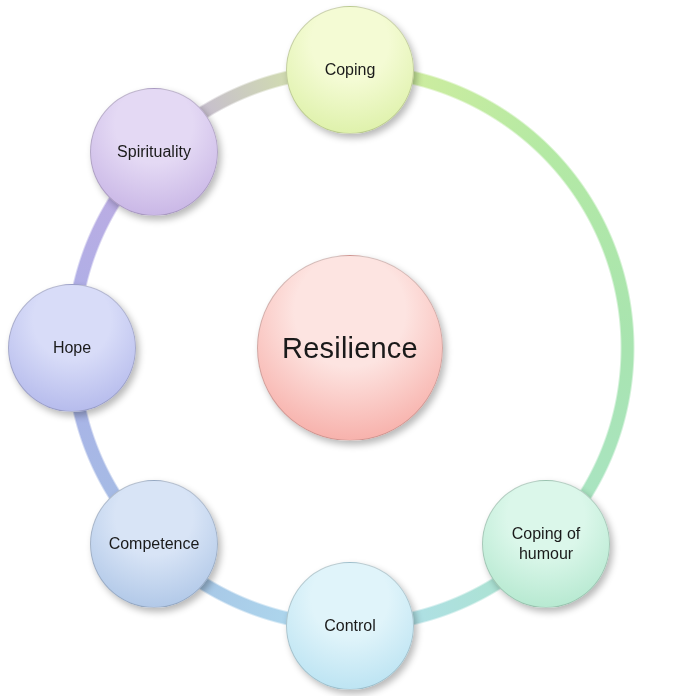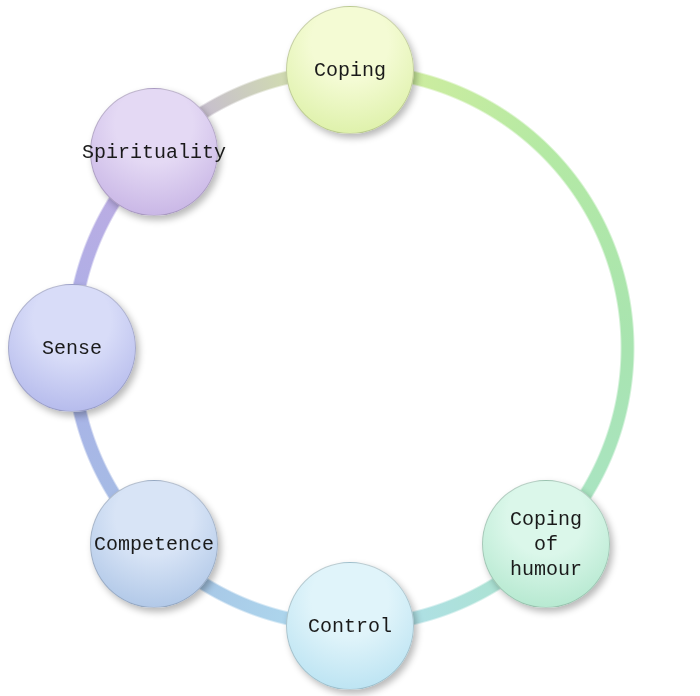--- a/index.html
+++ b/index.html
@@ -33,23 +33,22 @@
     justify-content: center;
     text-align: center;
     box-sizing: border-box;
     border: 1px solid rgba(0,0,0,0.16);
     box-shadow: 3px 4px 7px rgba(0,0,0,0.28);
   }
   .sat {
     width: 128px;
     height: 128px;
     padding: 10px;
-    font-size: 20px;
+    font-size: 16px;
     line-height: 1.25;
-    font-family: Liberation Mono, monospace;
   }
   .center-node {
     width: 186px;
     height: 186px;
     left: 257px;
     top: 255px;
     padding: 12px;
     font-size: 29px;
     letter-spacing: 0.2px;
   }
@@ -85,21 +84,24 @@
 
   <div class="node sat pos-4" style="background: radial-gradient(circle at 50% 28%, rgb(224, 244, 250) 0%, rgb(224, 244, 250) 35%, rgb(176, 222, 240) 100%);">
     <span class="sat-label">Control</span>
   </div>
 
   <div class="node sat pos-5" style="background: radial-gradient(circle at 50% 28%, rgb(216, 228, 246) 0%, rgb(216, 228, 246) 35%, rgb(164, 191, 227) 100%);">
     <span class="sat-label">Competence</span>
   </div>
 
   <div class="node sat pos-6" style="background: radial-gradient(circle at 50% 28%, rgb(216, 220, 248) 0%, rgb(216, 220, 248) 35%, rgb(170, 176, 232) 100%);">
-    <span class="sat-label">Sense</span>
+    <span class="sat-label">Hope</span>
   </div>
 
   <div class="node sat pos-7" style="background: radial-gradient(circle at 50% 28%, rgb(228, 217, 244) 0%, rgb(228, 217, 244) 35%, rgb(192, 171, 225) 100%);">
     <span class="sat-label">Spirituality</span>
   </div>
 
+  <div class="node center-node" style="background: radial-gradient(circle at 50% 30%, rgb(253, 228, 225) 0%, rgb(253, 228, 225) 35%, rgb(245, 158, 151) 100%);">
+    <span class="center-label">Resilience</span>
+  </div>
 
 </div>
 
 </body></html>

